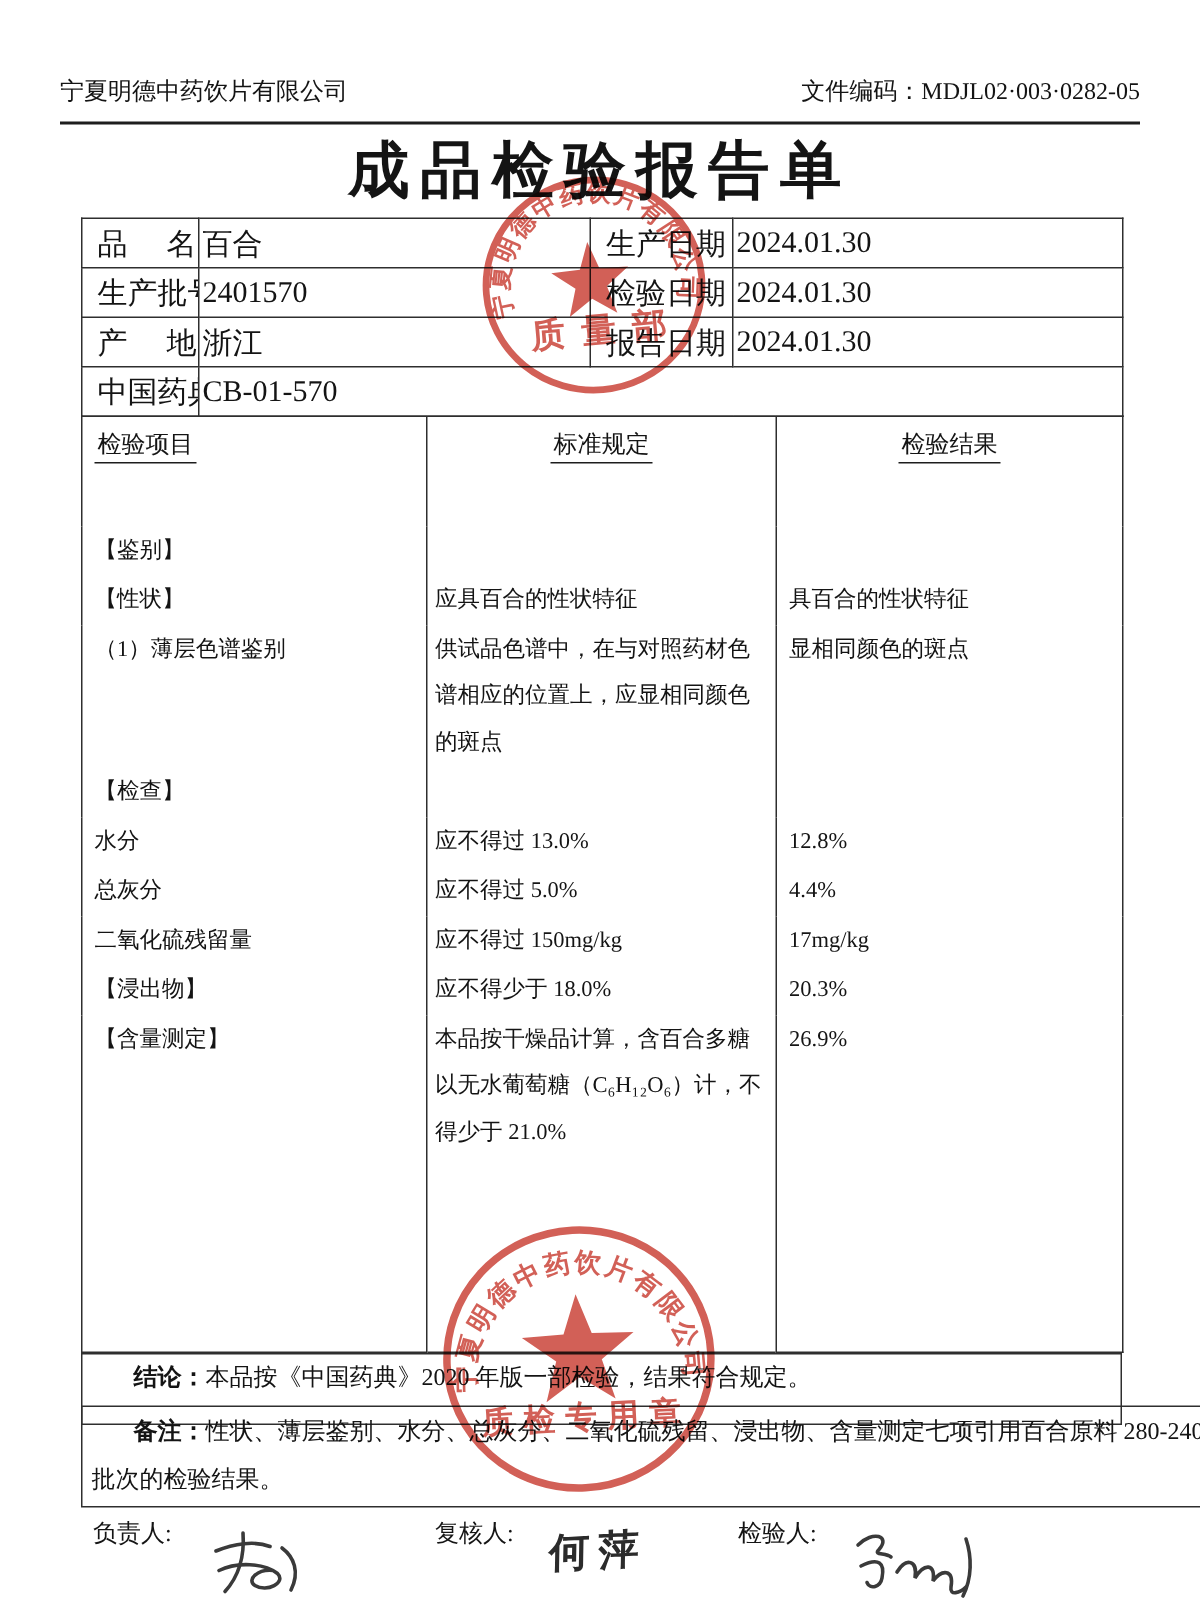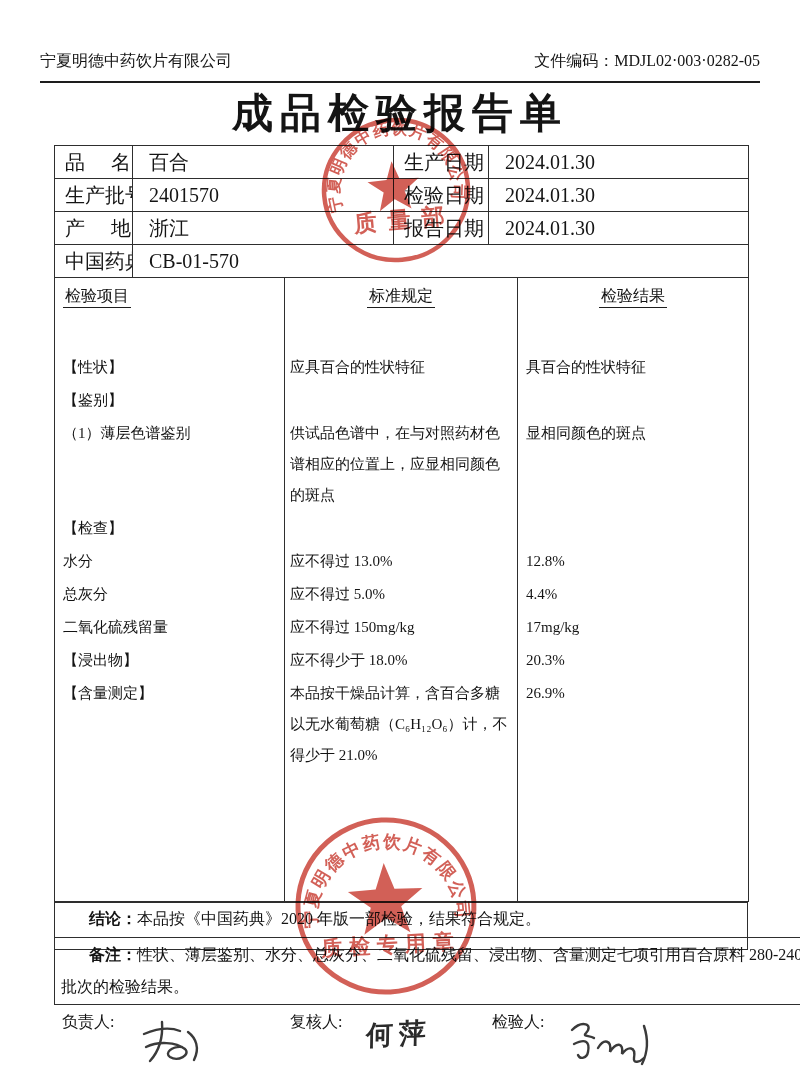--- a/index.html
+++ b/index.html
@@ -22,21 +22,21 @@
   .title{
     position:absolute;top:86px;left:0;right:0;text-align:center;
     font-size:41px;font-weight:bold;letter-spacing:7px;
   }
 
   
   table{border-collapse:collapse;table-layout:fixed;}
   .info-table{position:absolute;top:145px;left:54px;width:694px;font-size:20px;}
   .info-table td{border:1px solid #2e2e2e;height:32px;padding:0 0 0 10px;overflow:hidden;white-space:nowrap;}
   .info-table{border:1.5px solid #2e2e2e;}
-  .info-table td.val{padding-left:16px;}
+  .info-table td.val{padding-left:2px;}
   .jlabel{display:inline-block;width:66px;text-align:justify;text-align-last:justify;}
 
   
   .main-table{position:absolute;top:277px;left:54px;width:694px;border:1.5px solid #2e2e2e;font-size:15px;}
   .main-table th{
     height:64px;vertical-align:top;padding-top:8px;font-weight:normal;font-size:16px;
   }
   .main-table th.c2,.main-table th.c3,
   .main-table td.cell-standard,.main-table td.cell-result,
   .main-table td.f2,.main-table td.f3{border-left:1px solid #2e2e2e;}
@@ -129,28 +129,28 @@
       </colgroup>
     <thead>
       <tr>
         <th class="c1"><span class="ul">检验项目</span></th>
         <th class="c2"><span class="ul">标准规定</span></th>
         <th class="c3"><span class="ul">检验结果</span></th>
       </tr>
     </thead>
     <tbody>
         <tr>
+          <td class="cell-item">【鉴别】</td>
+          <td class="cell-standard"></td>
+          <td class="cell-result"></td>
+        </tr>
+        <tr>
           <td class="cell-item">【性状】</td>
           <td class="cell-standard">应具百合的性状特征</td>
           <td class="cell-result">具百合的性状特征</td>
-        </tr>
-        <tr>
-          <td class="cell-item">【鉴别】</td>
-          <td class="cell-standard"></td>
-          <td class="cell-result"></td>
         </tr>
         <tr>
           <td class="cell-item">（1）薄层色谱鉴别</td>
           <td class="cell-standard">供试品色谱中，在与对照药材色谱相应的位置上，应显相同颜色的斑点</td>
           <td class="cell-result">显相同颜色的斑点</td>
         </tr>
         <tr>
           <td class="cell-item">【检查】</td>
           <td class="cell-standard"></td>
           <td class="cell-result"></td>

